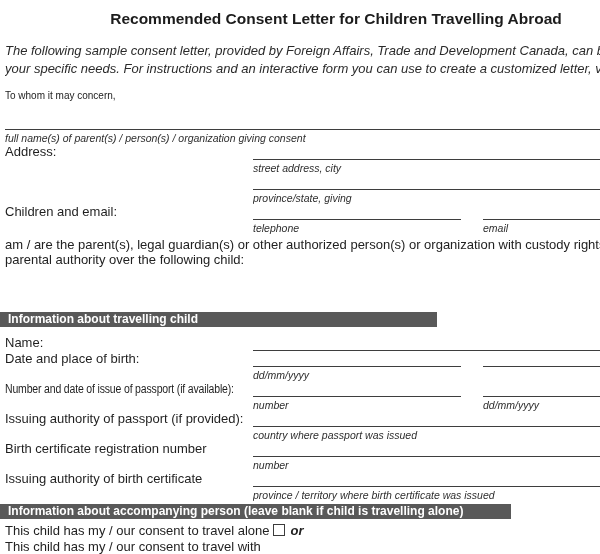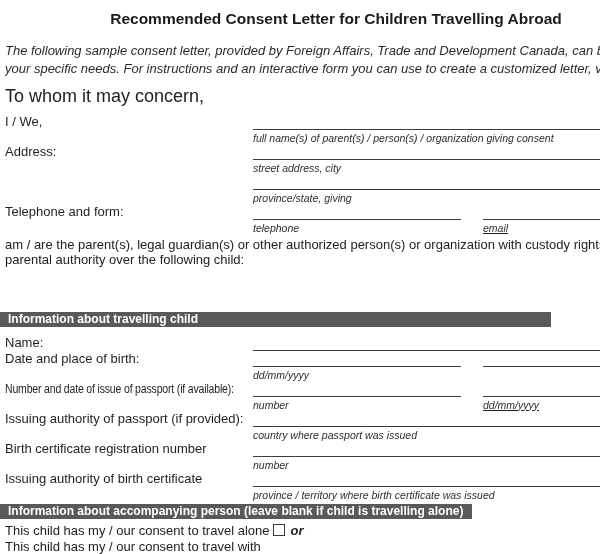--- a/index.html
+++ b/index.html
@@ -16,47 +16,47 @@
     text-align:center;
     font-weight:bold;
     font-size:15.5px;
     color:#1c1c1c;
     line-height:17px;
   }
 
   .intro { margin-top:15px; font-style:italic; font-size:13px; line-height:17.5px; color:#2a2a2a; }
   .intro-line { white-space:nowrap; overflow:hidden; }
 
-  .salutation { margin-top:12px; font-size:18px; line-height:14px; }
+  .salutation { margin-top:12px; font-size:10px; line-height:14px; }
 
   .rows { margin-top:12px; }
   .row { display:flex; margin-bottom:1.5px; font-size:13px; }
   .row-label { width:248px; flex:none; line-height:14px; color:#1f1f1f; }
   .cond { display:inline-block; transform:scaleX(0.84); transform-origin:0 50%; white-space:nowrap; font-size:12.5px; letter-spacing:-0.2px; }
   .fields { flex:1; display:flex; }
   .field { display:flex; flex-direction:column; }
   .field.full { flex:1; }
   .field.f1 { width:208px; flex:none; margin-right:22px; }
-  .field.f2 { flex:1;text-decoration:underline; }
+  .field.f2 { flex:1; }
   .rule { height:14px; border-bottom:1.5px solid var(--rule,#3e3e3e); }
   .caption { font-size:10.5px; font-style:italic; line-height:11px; padding-top:2.5px; color:#2e2e2e; white-space:nowrap; overflow:hidden; }
 
   .paragraph { margin-top:3px; font-size:13px; line-height:15.5px; }
   .para-line { white-space:nowrap; overflow:hidden; }
 
   .section-bar {
     margin-left:-5px; margin-top:3px;
     background:var(--section-bar,#595959);
     color:#ffffff; font-weight:bold; font-size:12px;
     height:15px; line-height:15px;
     padding-left:8px; box-sizing:border-box;
     white-space:nowrap; overflow:hidden;
   }
-  .bar1 { width:551px;margin-top:44px; }
-  .bar2 { width:472px; }
+  .bar1 { width:437px;margin-top:44px; }
+  .bar2 { width:511px; }
 
   .rows-child { margin-top:9px; }
 
   .consent { margin-top:4px; font-size:13px; line-height:16.5px; }
   .checkbox {
     display:inline-block; width:10px; height:10px;
     border:1.5px solid #3c3c3c; background:#fff;
     vertical-align:-1px; margin:0 5px 0 4px;
     cursor:pointer;
   }
@@ -74,21 +74,20 @@
   <div class="intro">
     <div class="intro-line">The following sample consent letter, provided by Foreign Affairs, Trade and Development Canada, can be mod</div>
     <div class="intro-line"><span>your specific needs. For instructions and an interactive form you can use to create a customized letter, visit </span></div>
   </div>
 
   <div class="salutation">To whom it may concern,</div>
 
   <div class="rows">
 
     <div class="row">
-      <div class="row-label">I / We,</div>
       <div class="fields">
         <div class="field full">
           <div class="rule"></div>
           <div class="caption">full name(s) of parent(s) / person(s) / organization giving consent</div>
         </div>
       </div>
     </div>
 
     <div class="row">
       <div class="row-label">Address:</div>
@@ -104,21 +103,21 @@
       <div class="row-label"></div>
       <div class="fields">
         <div class="field full">
           <div class="rule"></div>
           <div class="caption">province/state, giving</div>
         </div>
       </div>
     </div>
 
     <div class="row">
-      <div class="row-label">Telephone and form:</div>
+      <div class="row-label">Children and email:</div>
       <div class="fields">
         <div class="field f1">
           <div class="rule"></div>
           <div class="caption">telephone</div>
         </div>
         <div class="field f2">
           <div class="rule"></div>
           <div class="caption">email</div>
         </div>
       </div>

